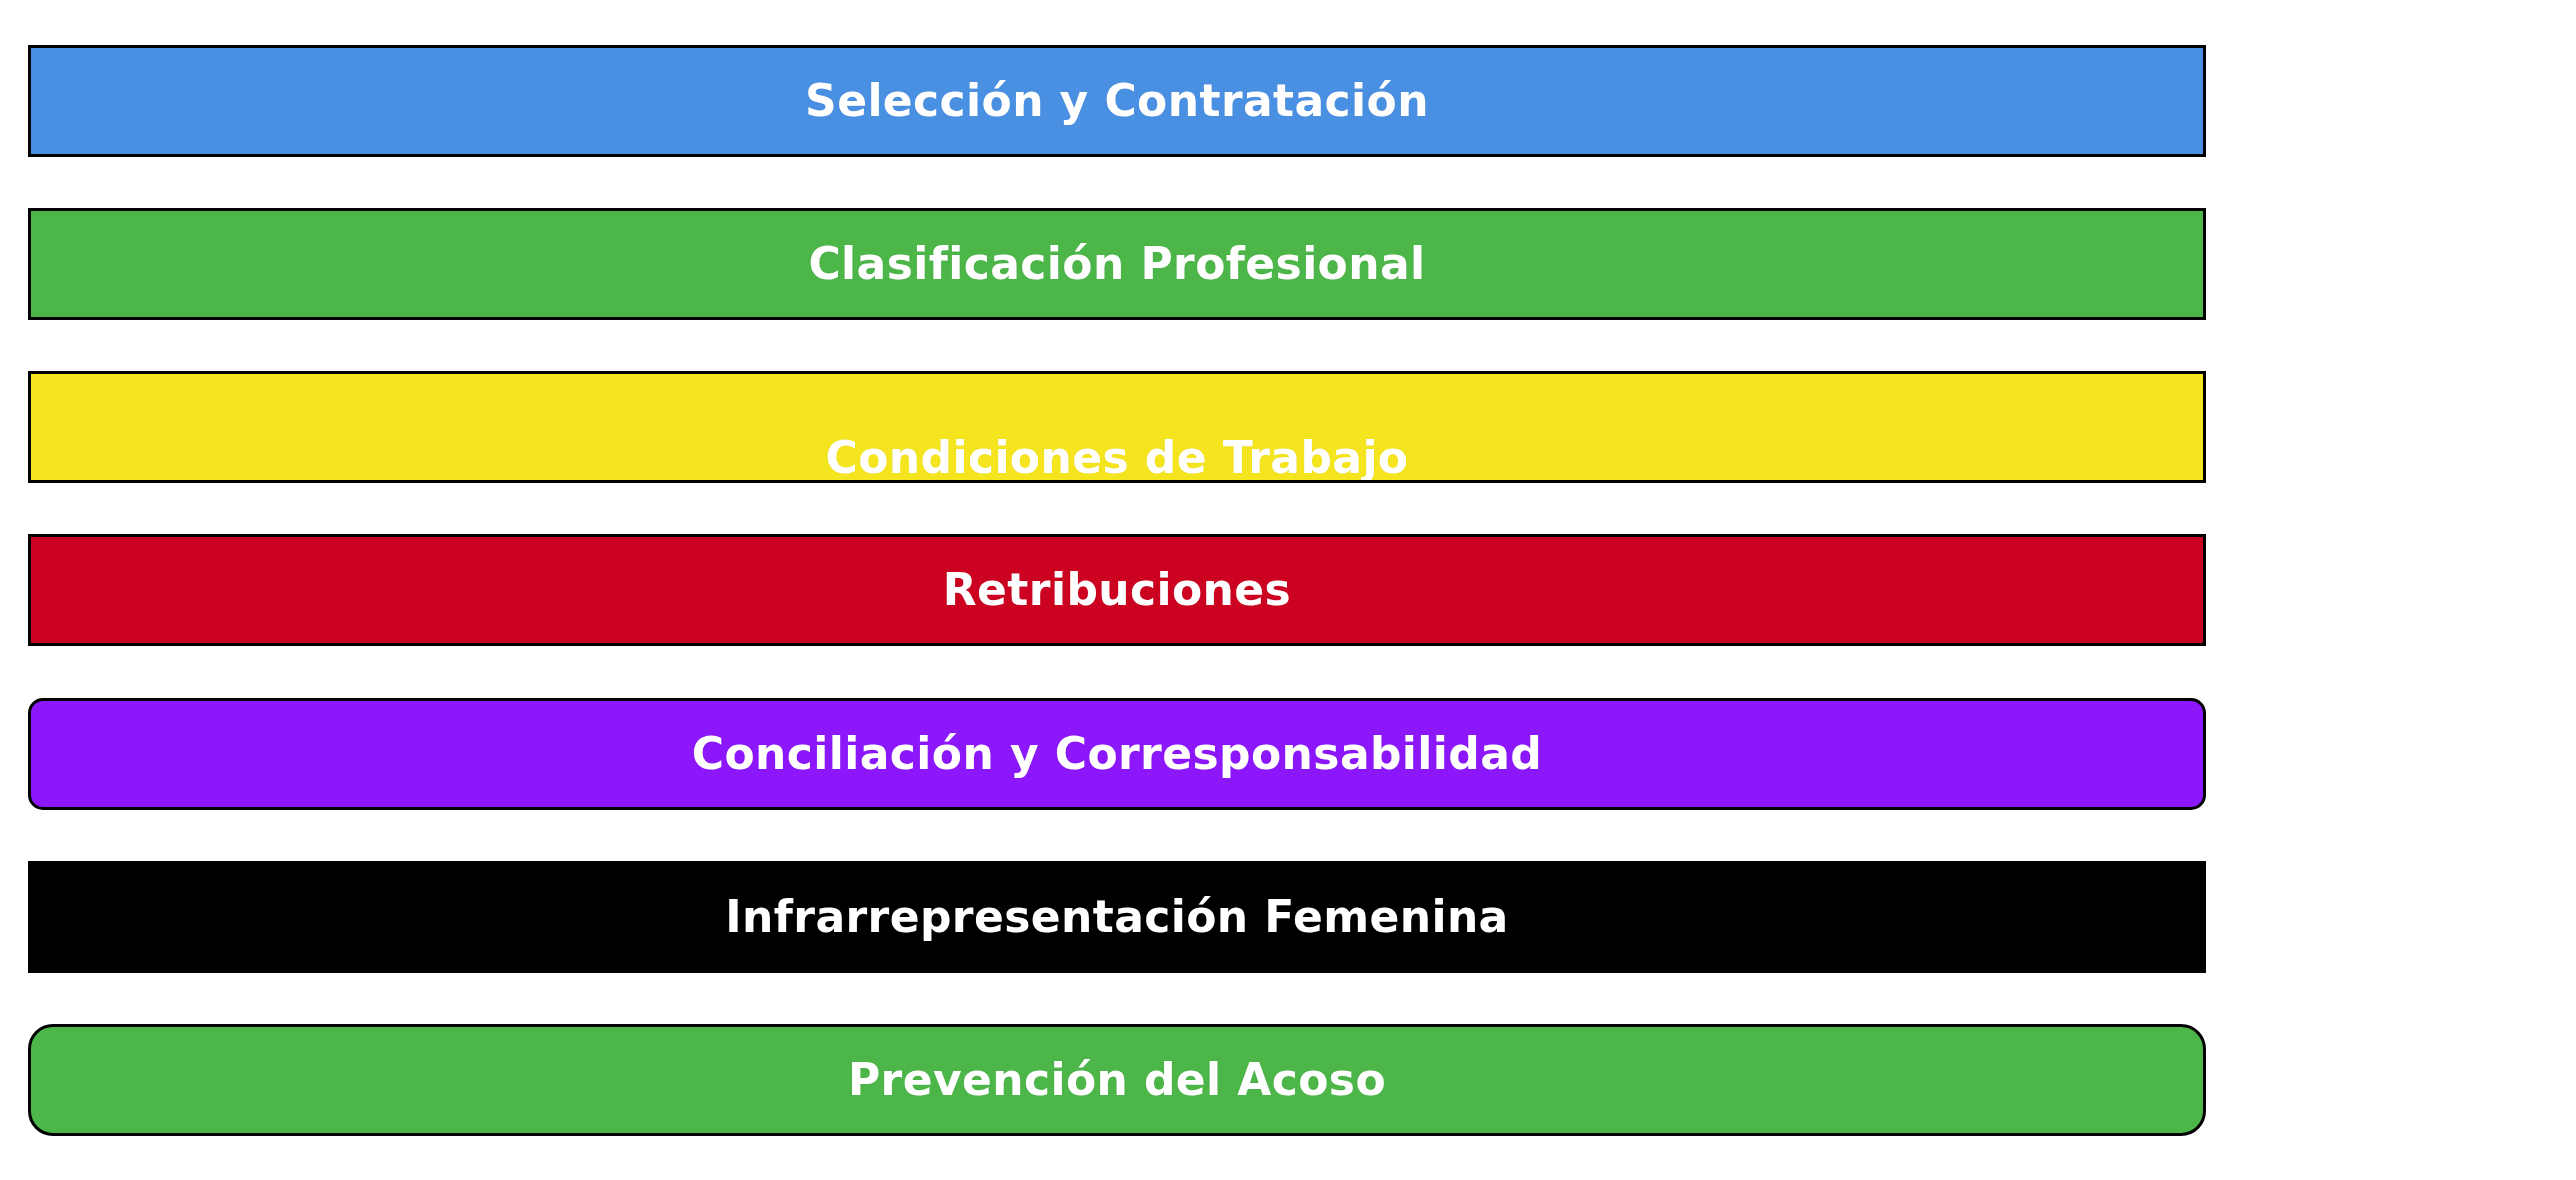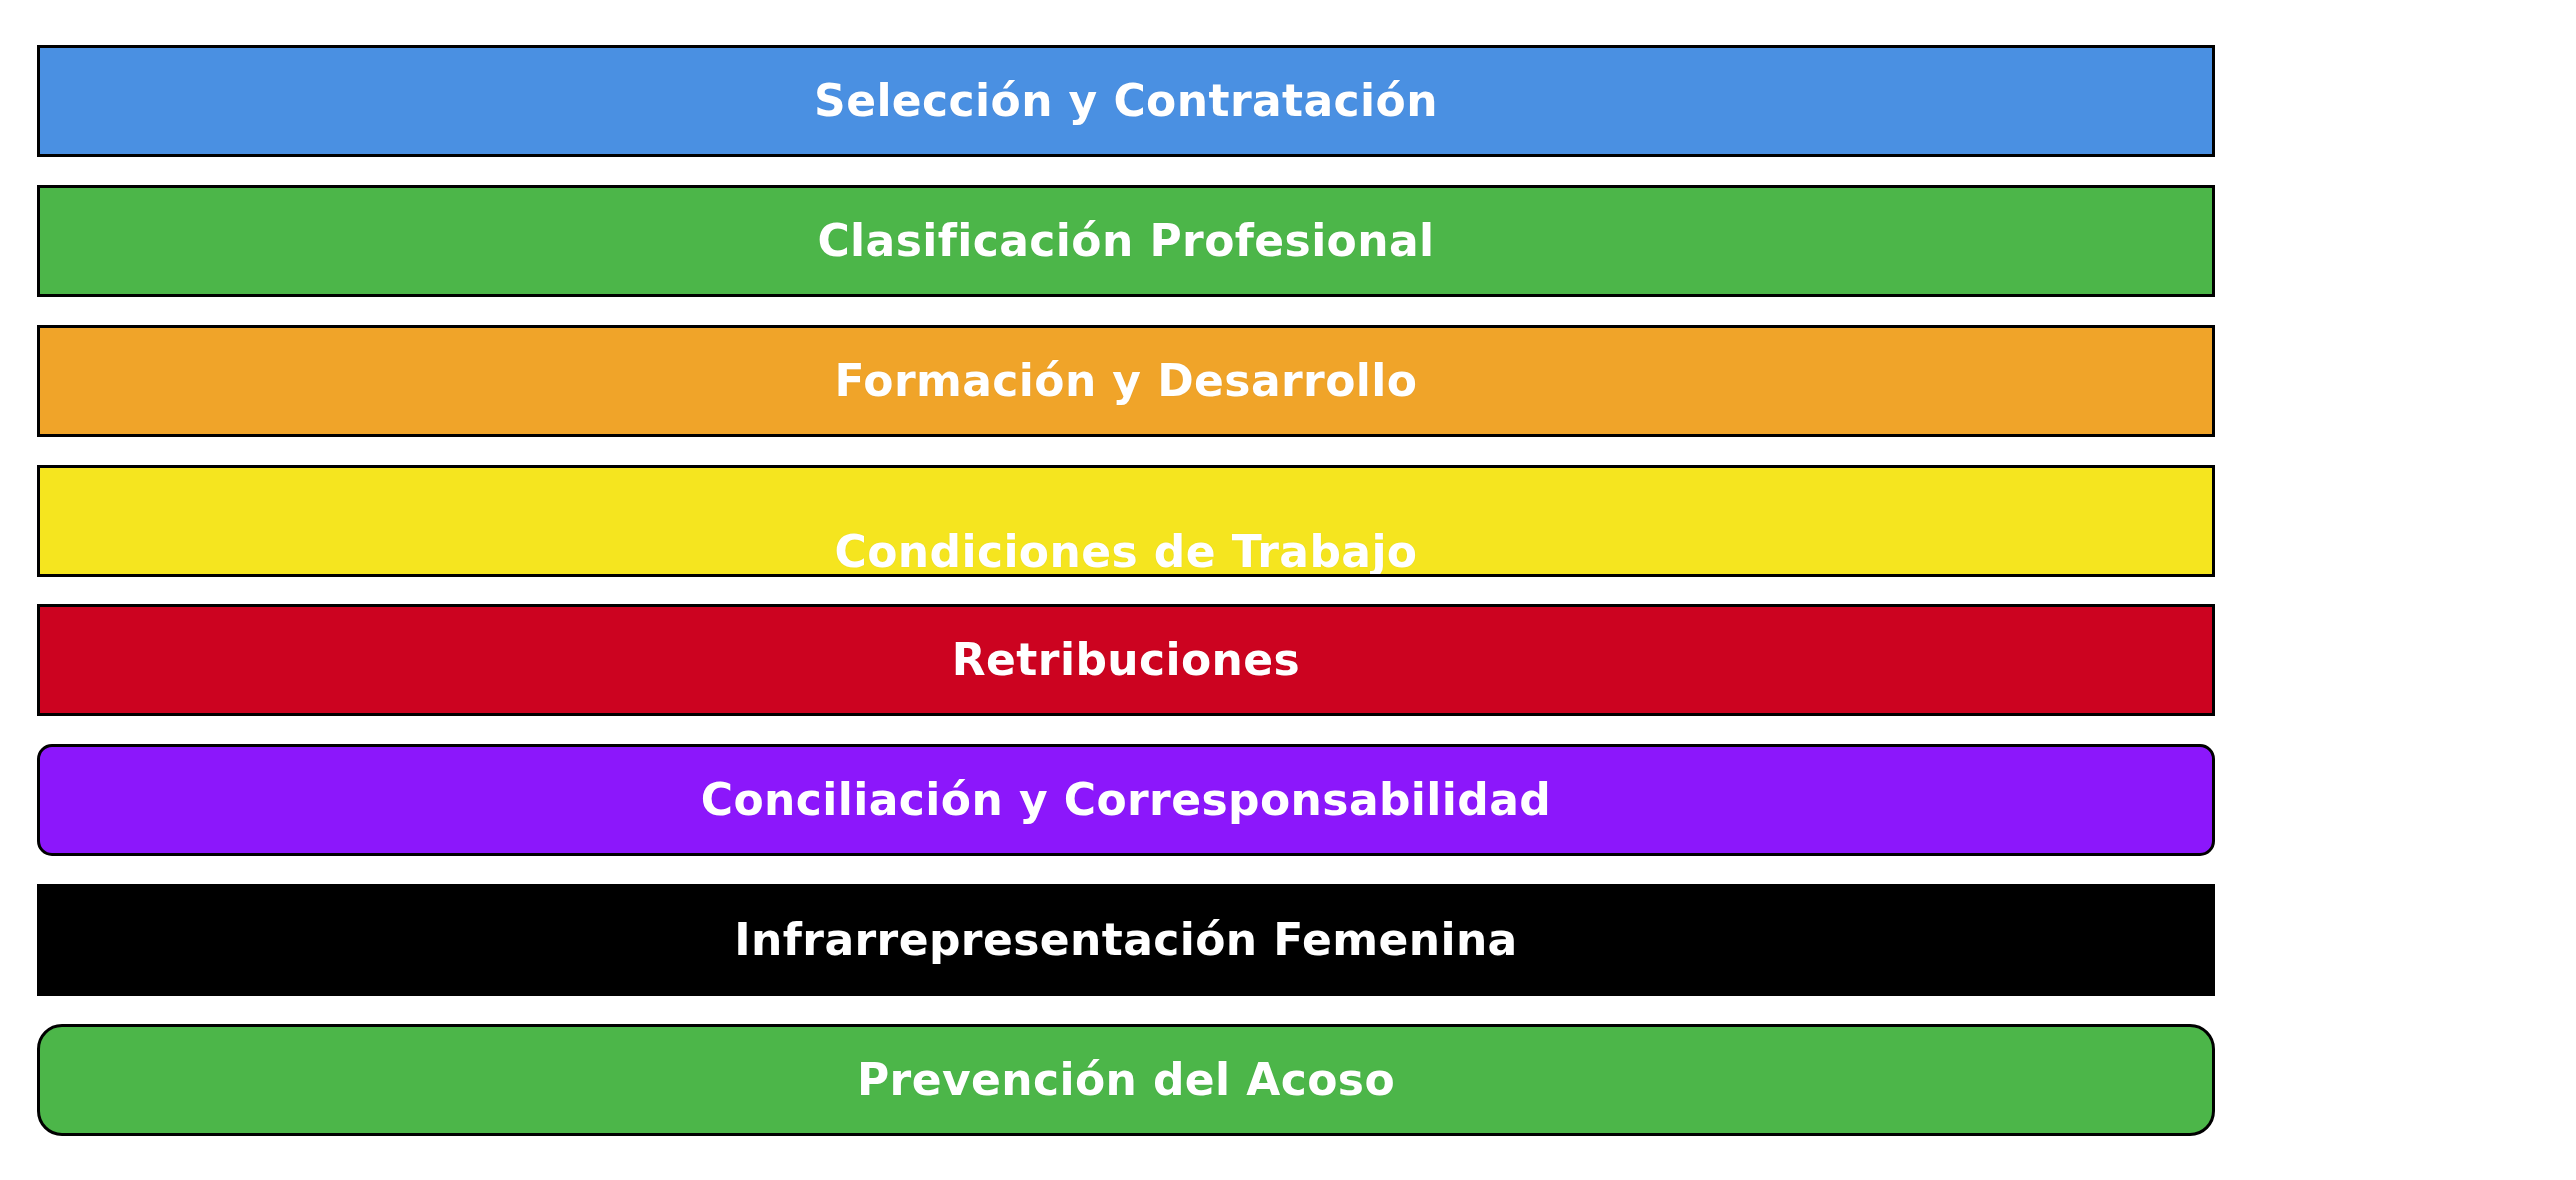--- a/index.html
+++ b/index.html
@@ -18,21 +18,21 @@
   #stage {
     position: relative;
     width: 2576px;
     height: 1181px;
     background: #ffffff;
     box-sizing: border-box;
   }
 
   #bars-container {
     position: absolute;
-    left: 37px;
+    left: 28px;
     top: 45px;
     width: 2178px;
     height: 1091px;
     display: flex;
     flex-direction: column;
     justify-content: space-between;
   }
 
   .bar {
     position: relative;
@@ -64,23 +64,20 @@
 
 <div id="stage">
   <div id="bars-container">
 
   <div class="bar" style="background: rgb(74, 144, 226); border-color: rgb(0, 0, 0);">
         <span class="bar-label" style="color: rgb(255, 255, 255);">Selección y Contratación</span>
       </div>
       <div class="bar" style="background: rgb(76, 182, 73); border-color: rgb(0, 0, 0);">
         <span class="bar-label" style="color: rgb(255, 255, 255);">Clasificación Profesional</span>
       </div>
-      <div class="bar" style="background: rgb(240, 164, 41); border-color: rgb(0, 0, 0);">
-        <span class="bar-label" style="color: rgb(255, 255, 255);">Formación y Desarrollo</span>
-      </div>
       <div class="bar" style="background: rgb(245, 229, 31); border-color: rgb(0, 0, 0); align-items: flex-end;">
         <span class="bar-label" style="color: rgb(255, 255, 255);">Condiciones de Trabajo</span>
       </div>
       <div class="bar" style="background: rgb(204, 3, 32); border-color: rgb(0, 0, 0);">
         <span class="bar-label" style="color: rgb(255, 255, 255);">Retribuciones</span>
       </div>
       <div class="bar" style="background: rgb(140, 23, 251); border-color: rgb(0, 0, 0); border-radius: 15px;">
         <span class="bar-label" style="color: rgb(255, 255, 255);">Conciliación y Corresponsabilidad</span>
       </div>
       <div class="bar" style="background: #000000; border-color: rgb(0, 0, 0);">

